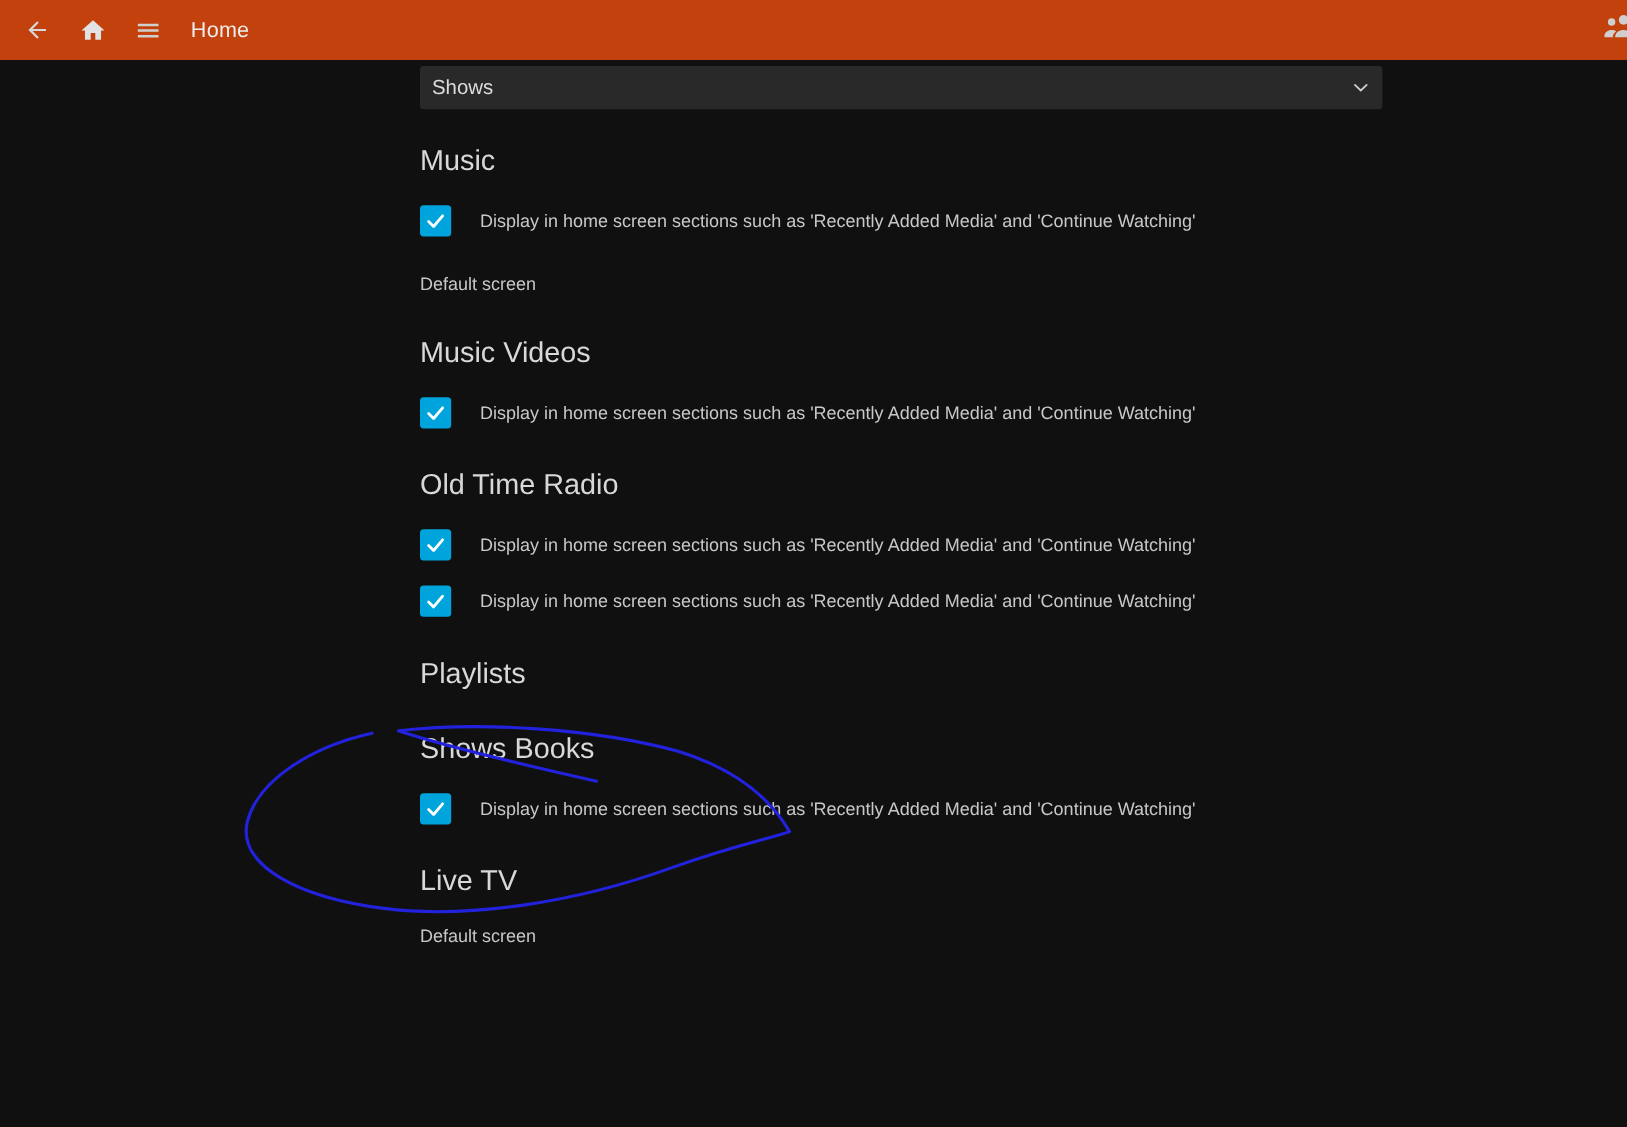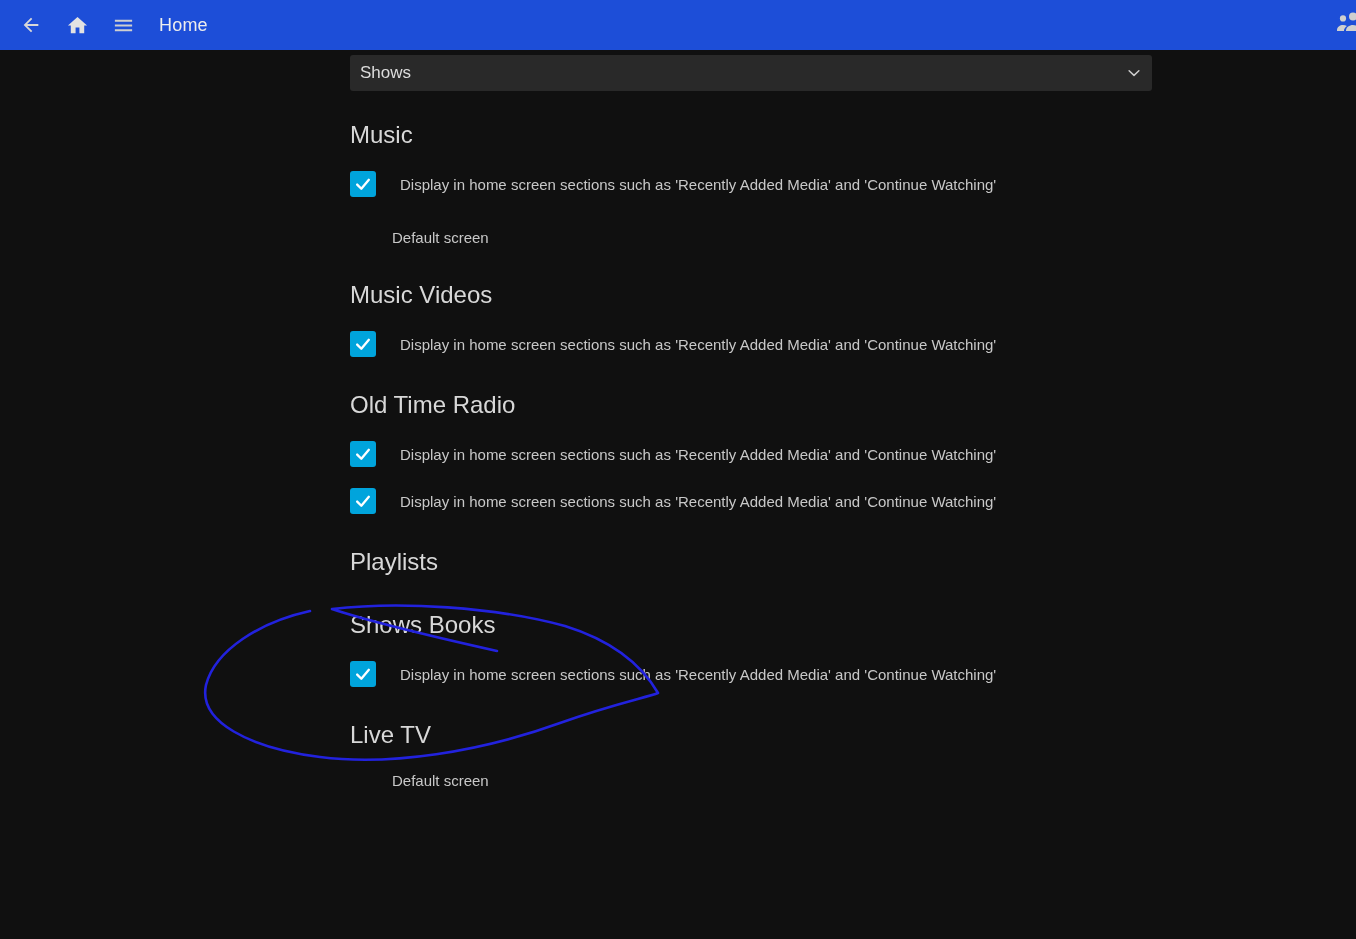--- a/index.html
+++ b/index.html
@@ -9,21 +9,21 @@
     width: 1356px;
     height: 939px;
     overflow: hidden;
     position: relative;
     font-family: "Liberation Sans", "DejaVu Sans", sans-serif;
   }
   
   .app-bar {
     position: relative;
     height: 50px;
-    background: #1d4ed8;
+    background: #c2410c;
     display: flex;
     align-items: center;
     padding-left: 8px;
     box-sizing: border-box;
   }
   .icon-btn {
     width: 24px;
     height: 24px;
     margin: 0 11px;
     background: none;
@@ -106,21 +106,20 @@
   }
   .check-label {
     font-size: 15px;
     color: #c8c8c8;
   }
   .field-label {
     margin-top: 32px;
     font-size: 15px;
     line-height: 18px;
     color: #c8c8c8;
-    margin-left: 42px;
   }
   .field-label.bottom { margin-top: 22px; }
   .field-select { margin-top: 8px; }
   
   .annotation {
     position: absolute;
     left: 190px;
     top: 588px;
     pointer-events: none;
     z-index: 5;

